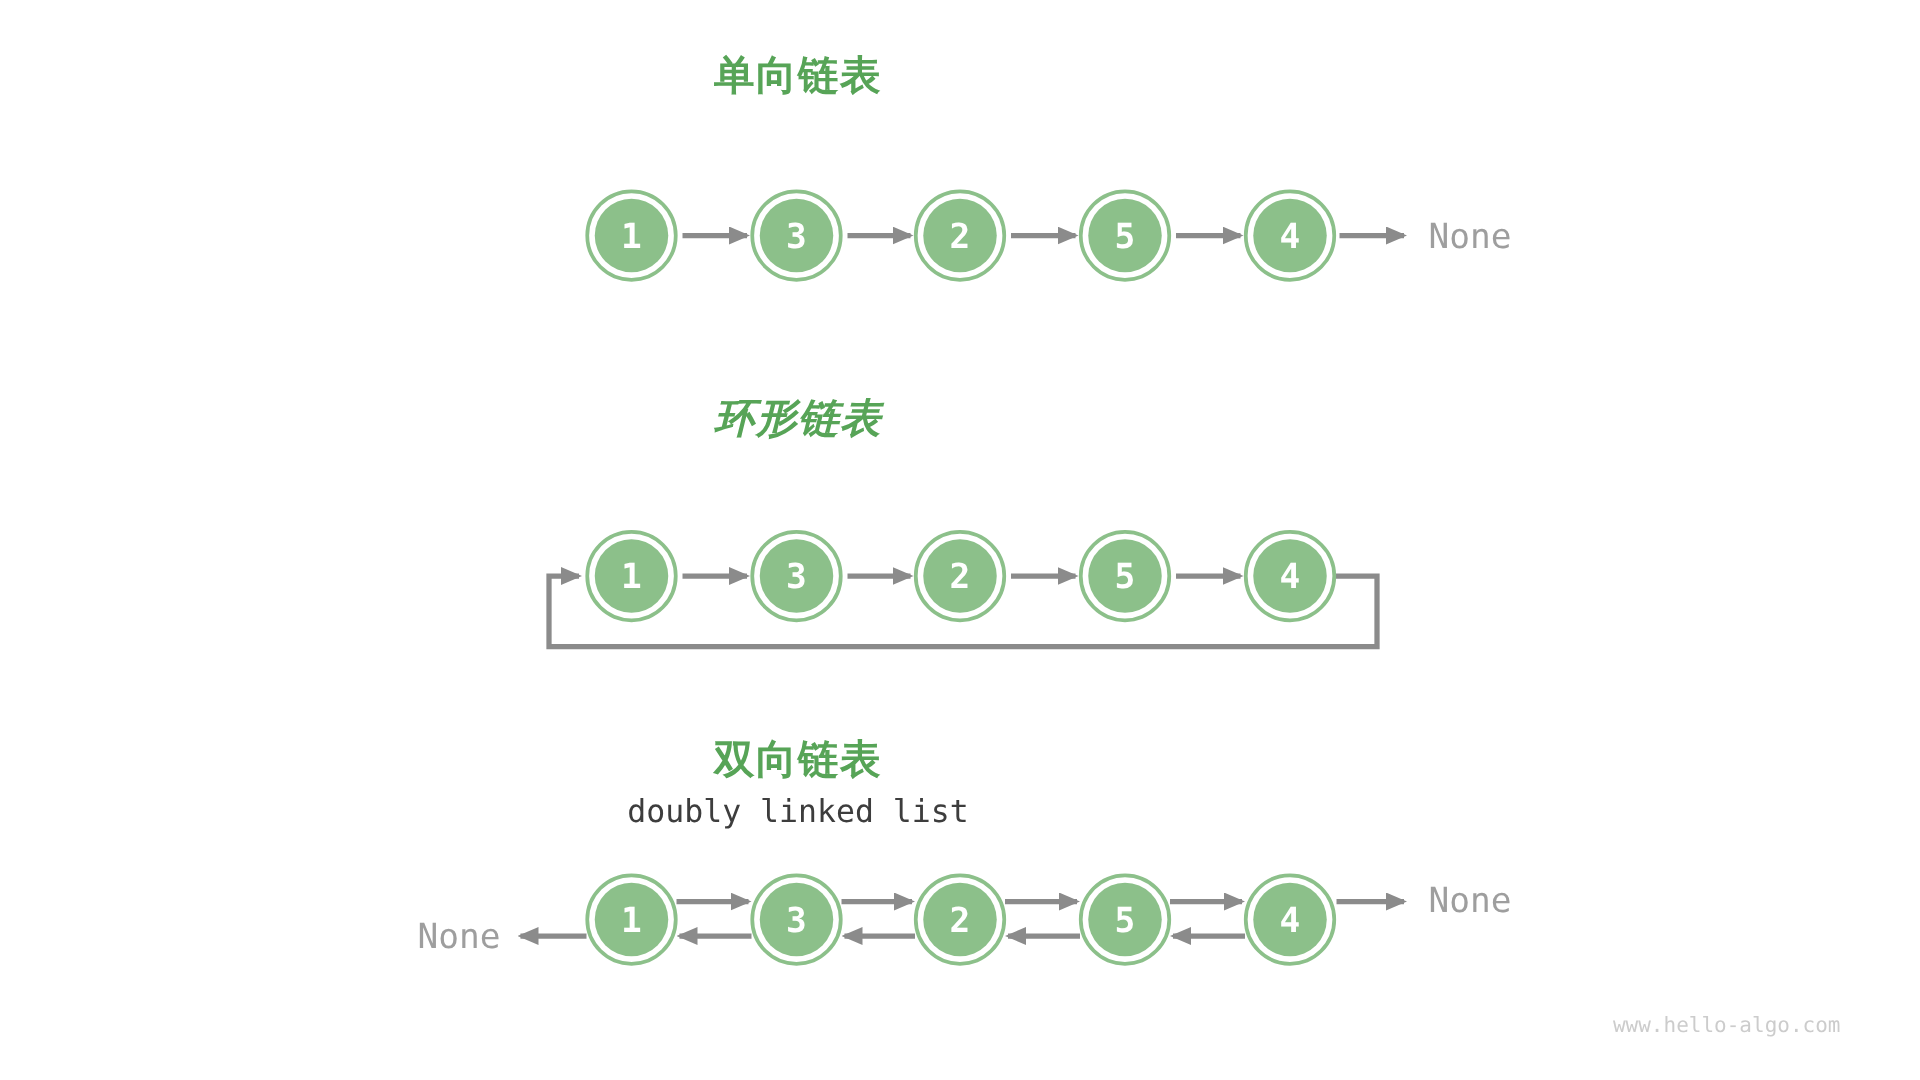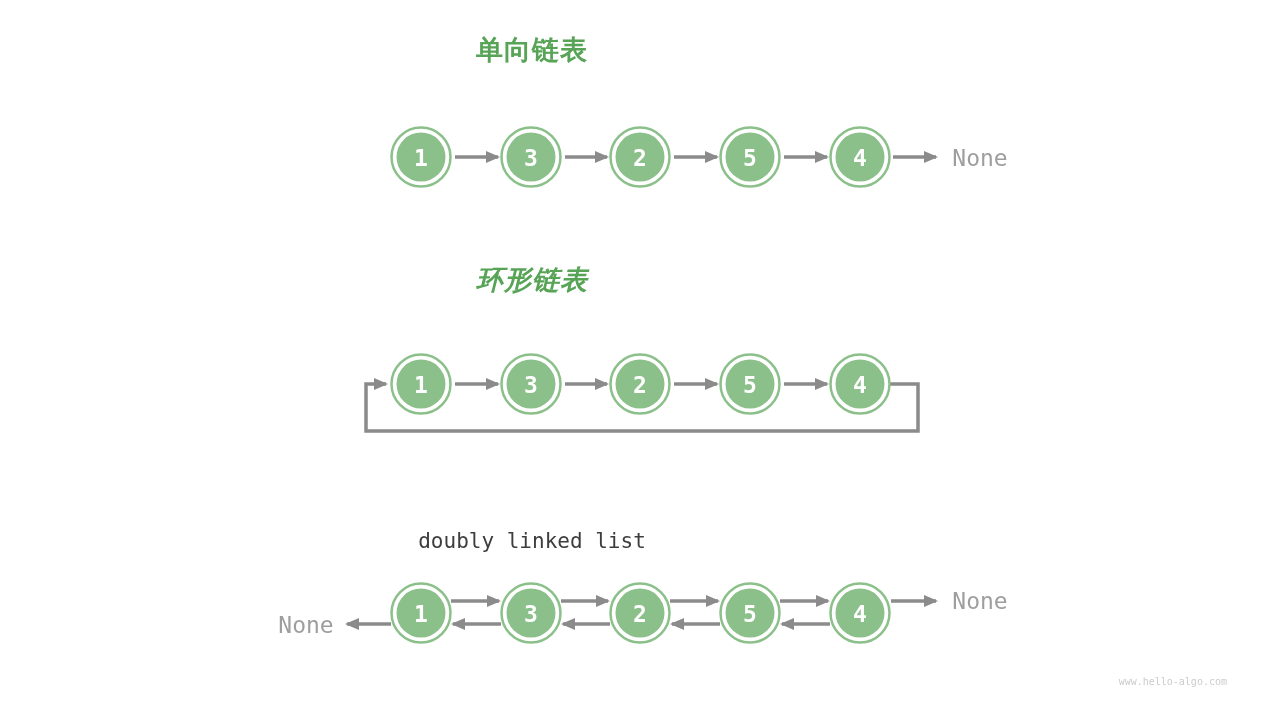--- a/index.html
+++ b/index.html
@@ -40,21 +40,21 @@
     line-height: 28px;
     color: var(--subtitle, #3d3d3d);
   }
   #t1 { top: 33px; font-family: Liberation Serif, serif; }  #s1 { top: 73px; }
   #t2 { top: 263px; font-style: italic; } #s2 { top: 301px; }
   #t3 { top: 490px; } #s3 { top: 527px; }
   .watermark {
     position: absolute;
     right: 53px; top: 676px;
     font-family: "DejaVu Sans Mono", monospace;
-    font-size: 10px;
+    font-size: 14px;
     color: var(--watermark, #cccccc);
   }
 </style>
 </head>
 <body>
 
 <div id="canvas">
   <svg id="diagram-svg" viewBox="0 0 1280 720">
       <defs>
         <marker id="ah" markerUnits="userSpaceOnUse" markerWidth="14" markerHeight="12" refX="12" refY="6" orient="auto">
@@ -158,16 +158,17 @@
         <circle cx="860" cy="613" r="29.5" fill="#ffffff" stroke="#8cc08a" stroke-width="2.5"></circle>
         <circle cx="860" cy="613" r="24.5" fill="#8cc08a"></circle>
         <text x="860" y="614" fill="#ffffff" text-anchor="middle" dominant-baseline="central" font-family="&quot;DejaVu Sans Mono&quot;, monospace" font-size="23" font-weight="600">4</text>
       </g>
     </svg>
 
   <div id="t1" class="sec-title">单向链表</div>
 
   <div id="t2" class="sec-title">环形链表</div>
 
+  <div id="t3" class="sec-title">双向链表</div>
   <div id="s3" class="sec-sub">doubly linked list</div>
 
   <div class="watermark">www.hello-algo.com</div>
 </div>
 
 </body></html>

